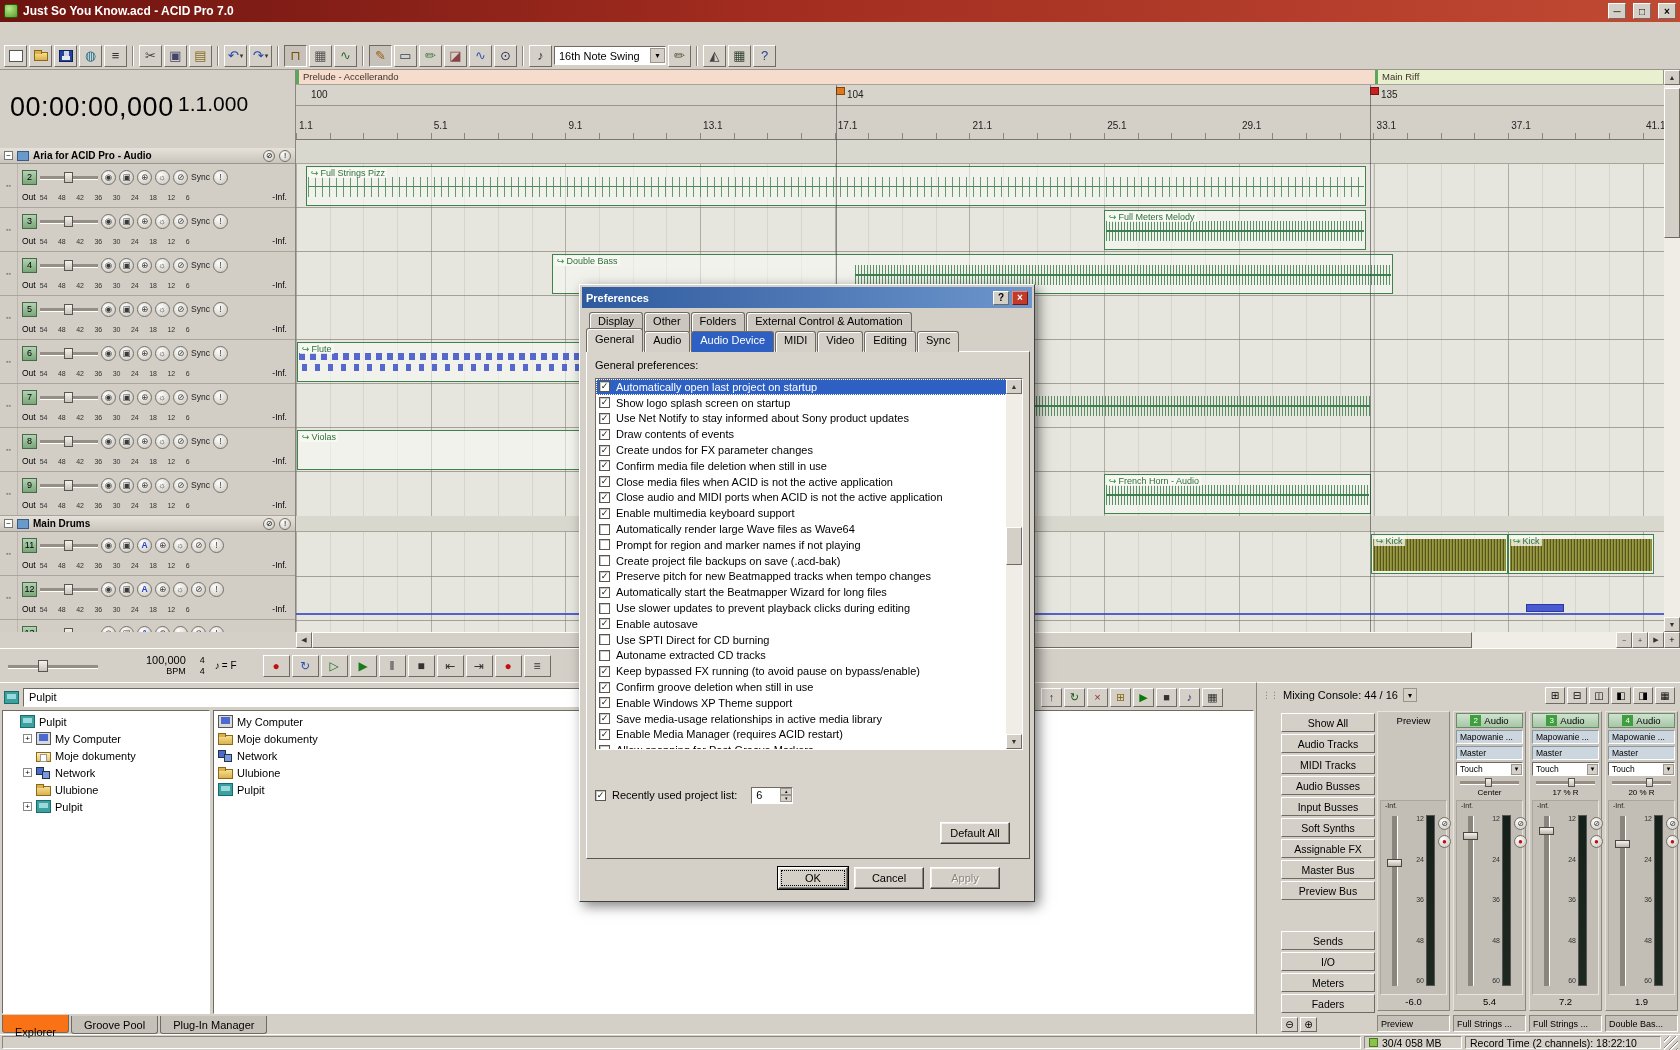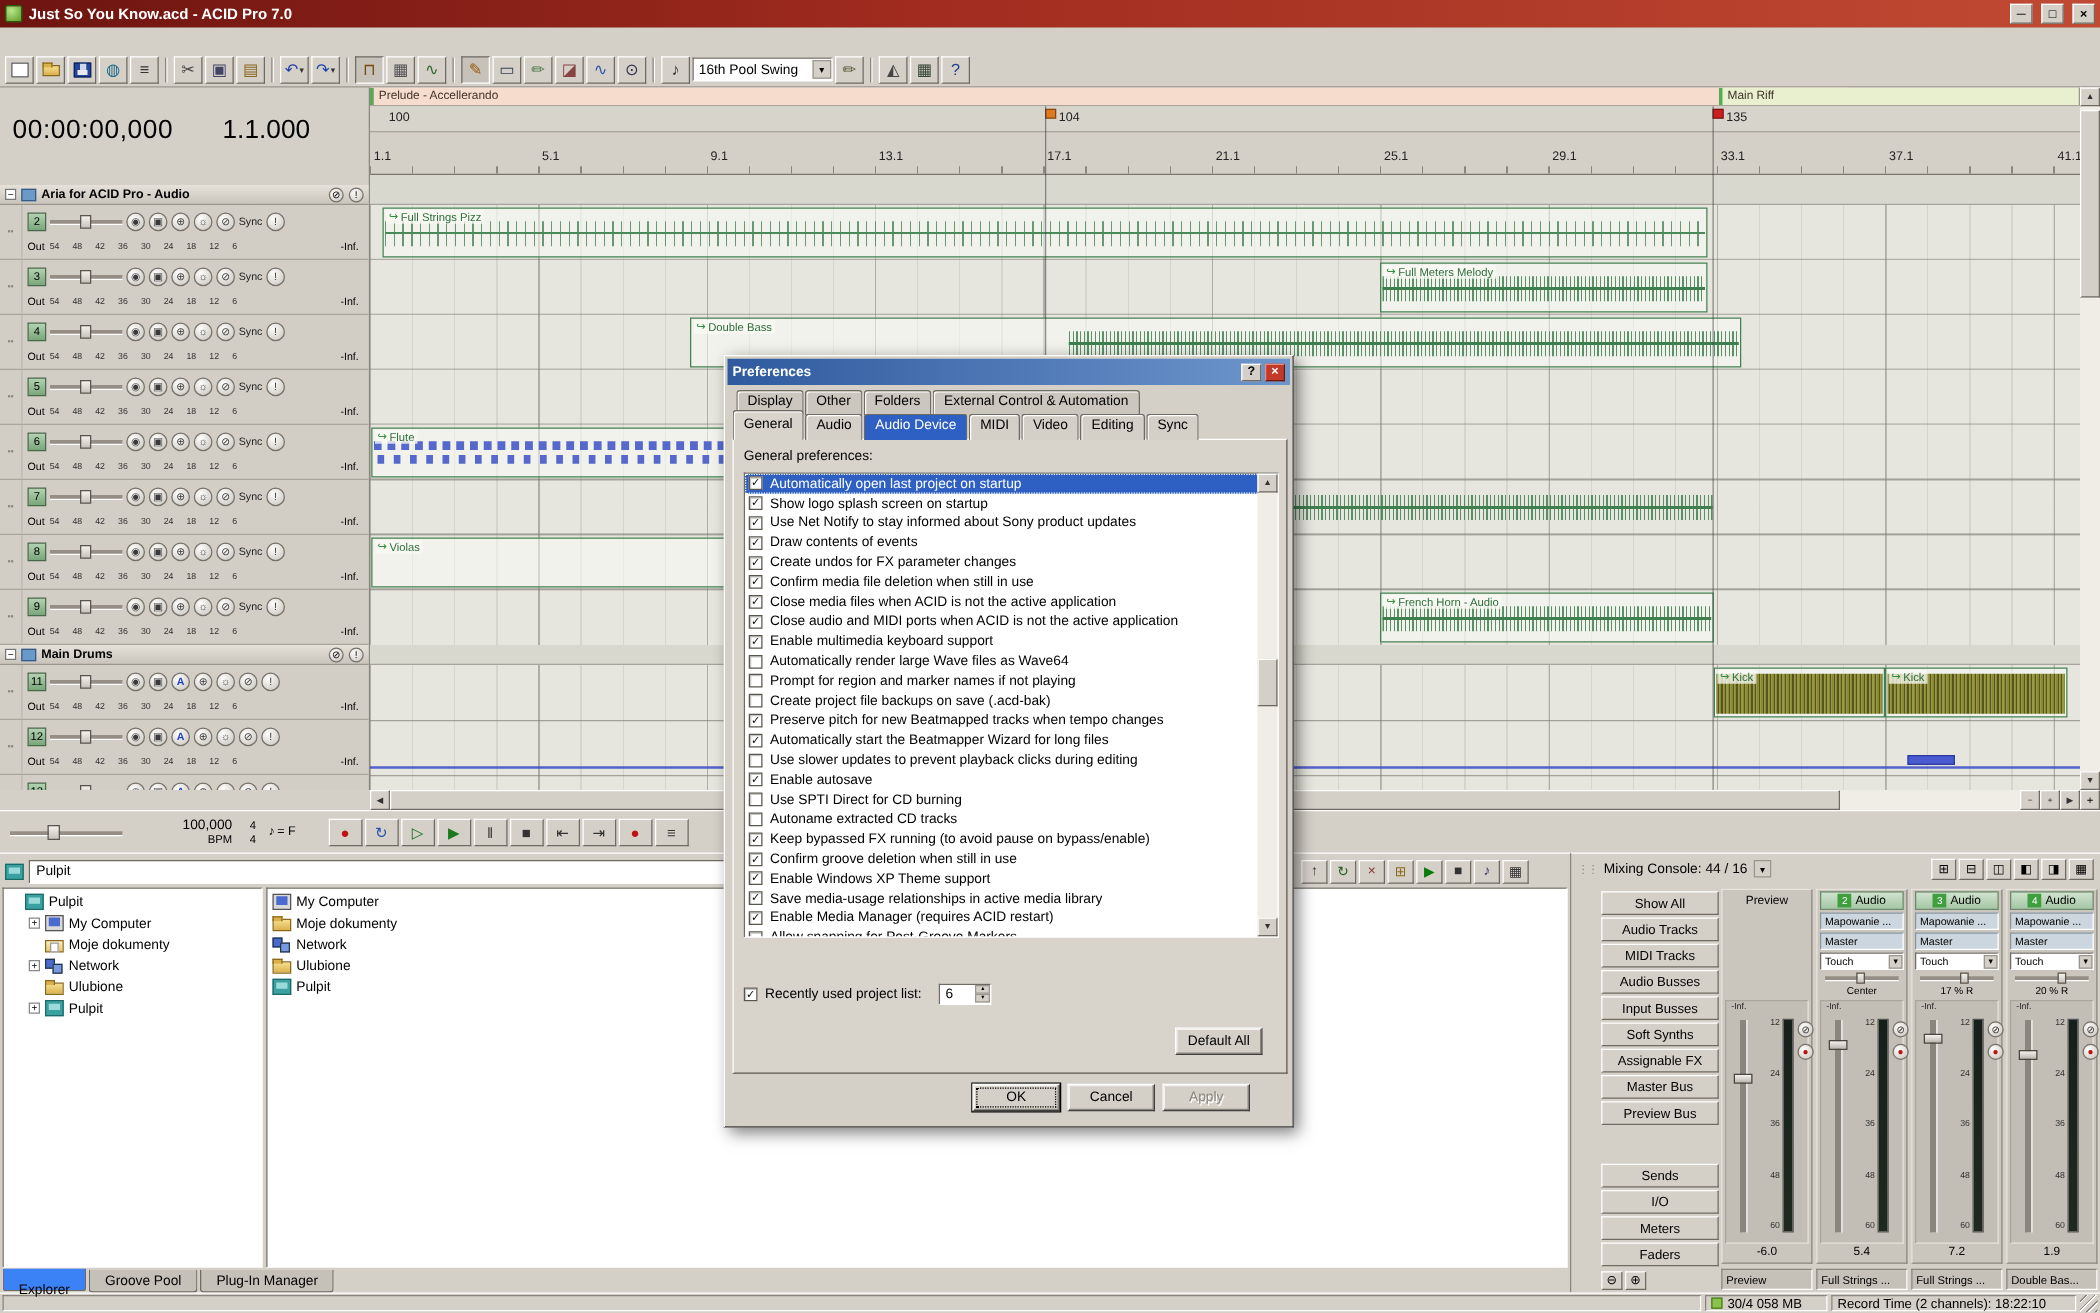--- a/index.html
+++ b/index.html
@@ -25,21 +25,21 @@
 .mini{width:14px;height:12px;position:relative;display:inline-block;}
 .mini-page{background:#fff;border:1px solid #555;}
 .mini-folder{background:linear-gradient(#f7df8e,#dbb14e);border:1px solid #8a6a1a;height:9px;margin-top:2px;}
 .mini-folder::before{content:"";position:absolute;top:-3px;left:-1px;width:6px;height:3px;background:#dbb14e;border:1px solid #8a6a1a;border-bottom:none;}
 .mini-disk{background:#23449a;border:1px solid #10205a;}
 .mini-disk::after{content:"";position:absolute;left:4px;top:0;width:5px;height:5px;background:#cfd6ea;}
 .mini-disk::before{content:"";position:absolute;left:2px;bottom:1px;width:8px;height:4px;background:#e8e8ee;}
 
 
 #timedisplay{position:absolute;left:0;top:70px;width:296px;height:78px;border-right:1px solid #8a867e;}
-#timecode{position:absolute;left:10px;top:22px;font-size:21px;letter-spacing:0.5px;}
+#timecode{position:absolute;left:10px;top:22px;font-size:27px;letter-spacing:0.5px;}
 #beats{position:absolute;left:178px;top:22px;font-size:21px;}
 #tracklist{position:absolute;left:0;top:148px;width:296px;height:484px;border-right:1px solid #8a867e;overflow:hidden;background:#d2cec6;}
 .t-group{height:16px;background:linear-gradient(#e6e2da,#c9c5bd);border-bottom:1px solid #9a968e;display:flex;align-items:center;gap:4px;padding:0 4px;font-size:10px;}
 .t-exp{width:9px;height:9px;border:1px solid #777;background:#fff;font-size:8px;line-height:7px;text-align:center;flex:none;}
 .t-gicon{width:12px;height:10px;background:#6a9ac8;border:1px solid #3a5a88;flex:none;}
 .t-gtitle{white-space:nowrap;overflow:hidden;font-weight:bold;}
 .t-gflex{flex:1;}
 .t-gbtn{width:12px;height:12px;border-radius:50%;background:radial-gradient(circle at 35% 30%,#fdfdfb,#c9c5bd);border:1px solid #76726a;font-size:8px;display:flex;align-items:center;justify-content:center;flex:none;}
 .track-row{height:44px;border-bottom:1px solid #a9a59d;background:#d2cec6;display:flex;}
 .t-grip{width:18px;border-right:1px solid #bbb7af;display:flex;align-items:center;justify-content:center;color:#8a867e;font-size:7px;}
@@ -133,21 +133,21 @@
 .ic-folder::before{content:"";position:absolute;top:-3px;left:-1px;width:6px;height:3px;background:#dbb14e;border:1px solid #8a6a1a;border-bottom:none;}
 .ic-folder-open{background:linear-gradient(#fdeebc,#e8c66a);border:1px solid #8a6a1a;height:10px;margin-top:3px;}
 .ic-folder-open::after{content:"";position:absolute;left:3px;top:1px;width:5px;height:6px;background:#fff;border:1px solid #999;}
 .ic-network{background:transparent;}
 .ic-network::before{content:"";position:absolute;left:0;top:1px;width:6px;height:6px;background:#4a6ad0;border:1px solid #234;}
 .ic-network::after{content:"";position:absolute;right:1px;bottom:0;width:6px;height:6px;background:#7a9ae0;border:1px solid #234;}
 .ic-desktop{background:#3aa0a0;border:1px solid #1a6a6a;}
 .ic-desktop::after{content:"";position:absolute;left:2px;top:2px;right:2px;bottom:4px;background:#9adada;}
 #bottom-tabs{position:absolute;left:2px;top:1016px;height:18px;display:flex;gap:2px;z-index:3;}
 .b-tab{height:18px;padding:0 12px;border:1px solid #6f6b63;border-top:none;border-radius:0 0 3px 3px;background:#c5c1b9;font-size:11px;display:flex;align-items:center;}
-.b-tab.active{background:#3b82f6;margin-top:-1px;padding-top:17px;}
+.b-tab.active{background:#f97316;margin-top:-1px;padding-top:17px;}
 
 
 #mixer{position:absolute;left:1256px;top:682px;width:424px;height:352px;border-top:1px solid #fff;border-left:1px solid #8a867e;background:#d4d0c8;overflow:hidden;}
 #m-title{position:absolute;left:0;top:2px;width:100%;height:20px;display:flex;align-items:center;gap:5px;padding:0 5px;}
 #m-grip{color:#8a867e;font-size:9px;letter-spacing:-1px;}
 #m-title-text{font-size:11px;white-space:nowrap;}
 .m-dd{width:14px;height:14px;background:#d4d0c8;border:1px solid #9a968e;font-size:8px;display:flex;align-items:center;justify-content:center;}
 #m-icons{margin-left:auto;display:flex;gap:2px;}
 .m-ibtn{width:20px;height:17px;background:#d4d0c8;border:1px solid;border-color:#fff #6f6b63 #6f6b63 #fff;display:flex;align-items:center;justify-content:center;font-size:10px;}
 #m-viewbtns{position:absolute;left:24px;top:30px;width:94px;}
@@ -301,21 +301,21 @@
         <span class="tb-glyph" style="color: rgb(51, 85, 170);">∿</span>
       </div>
       <div class="tb-btn">
         <span class="tb-glyph" style="color: rgb(51, 51, 85);">⊙</span>
       </div>
       <div class="tb-sep"></div>
       <div class="tb-btn">
         <span class="tb-glyph" style="color: rgb(51, 51, 51);">♪</span>
       </div>
       <div class="tb-combo">
-        <span class="tb-combo-text">16th Pool Swing</span>
+        <span class="tb-combo-text">16th Note Swing</span>
         <span class="tb-combo-arrow">▾</span>
       </div>
       <div class="tb-btn">
         <span class="tb-glyph" style="color: rgb(85, 85, 51);">✏</span>
       </div>
       <div class="tb-sep"></div>
       <div class="tb-btn">
         <span class="tb-glyph" style="color: rgb(68, 68, 68);">◭</span>
       </div>
       <div class="tb-btn">

